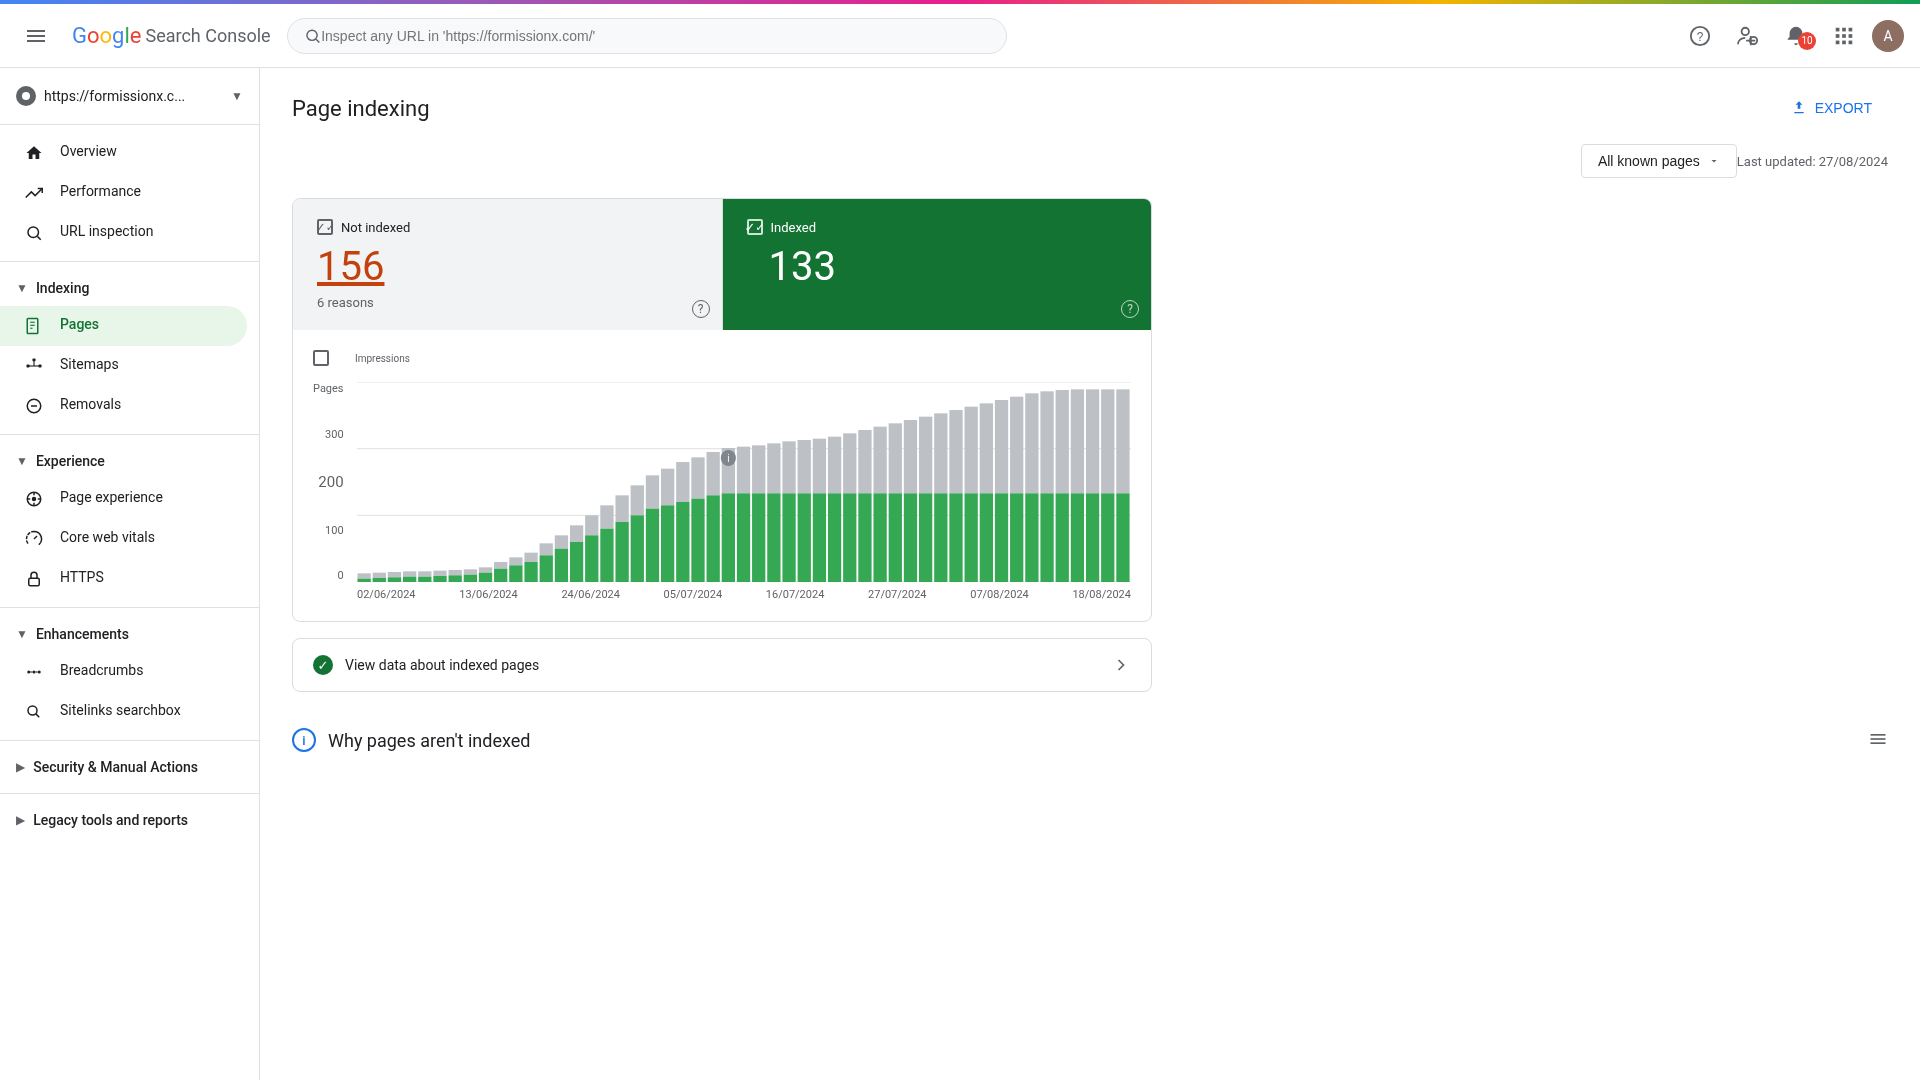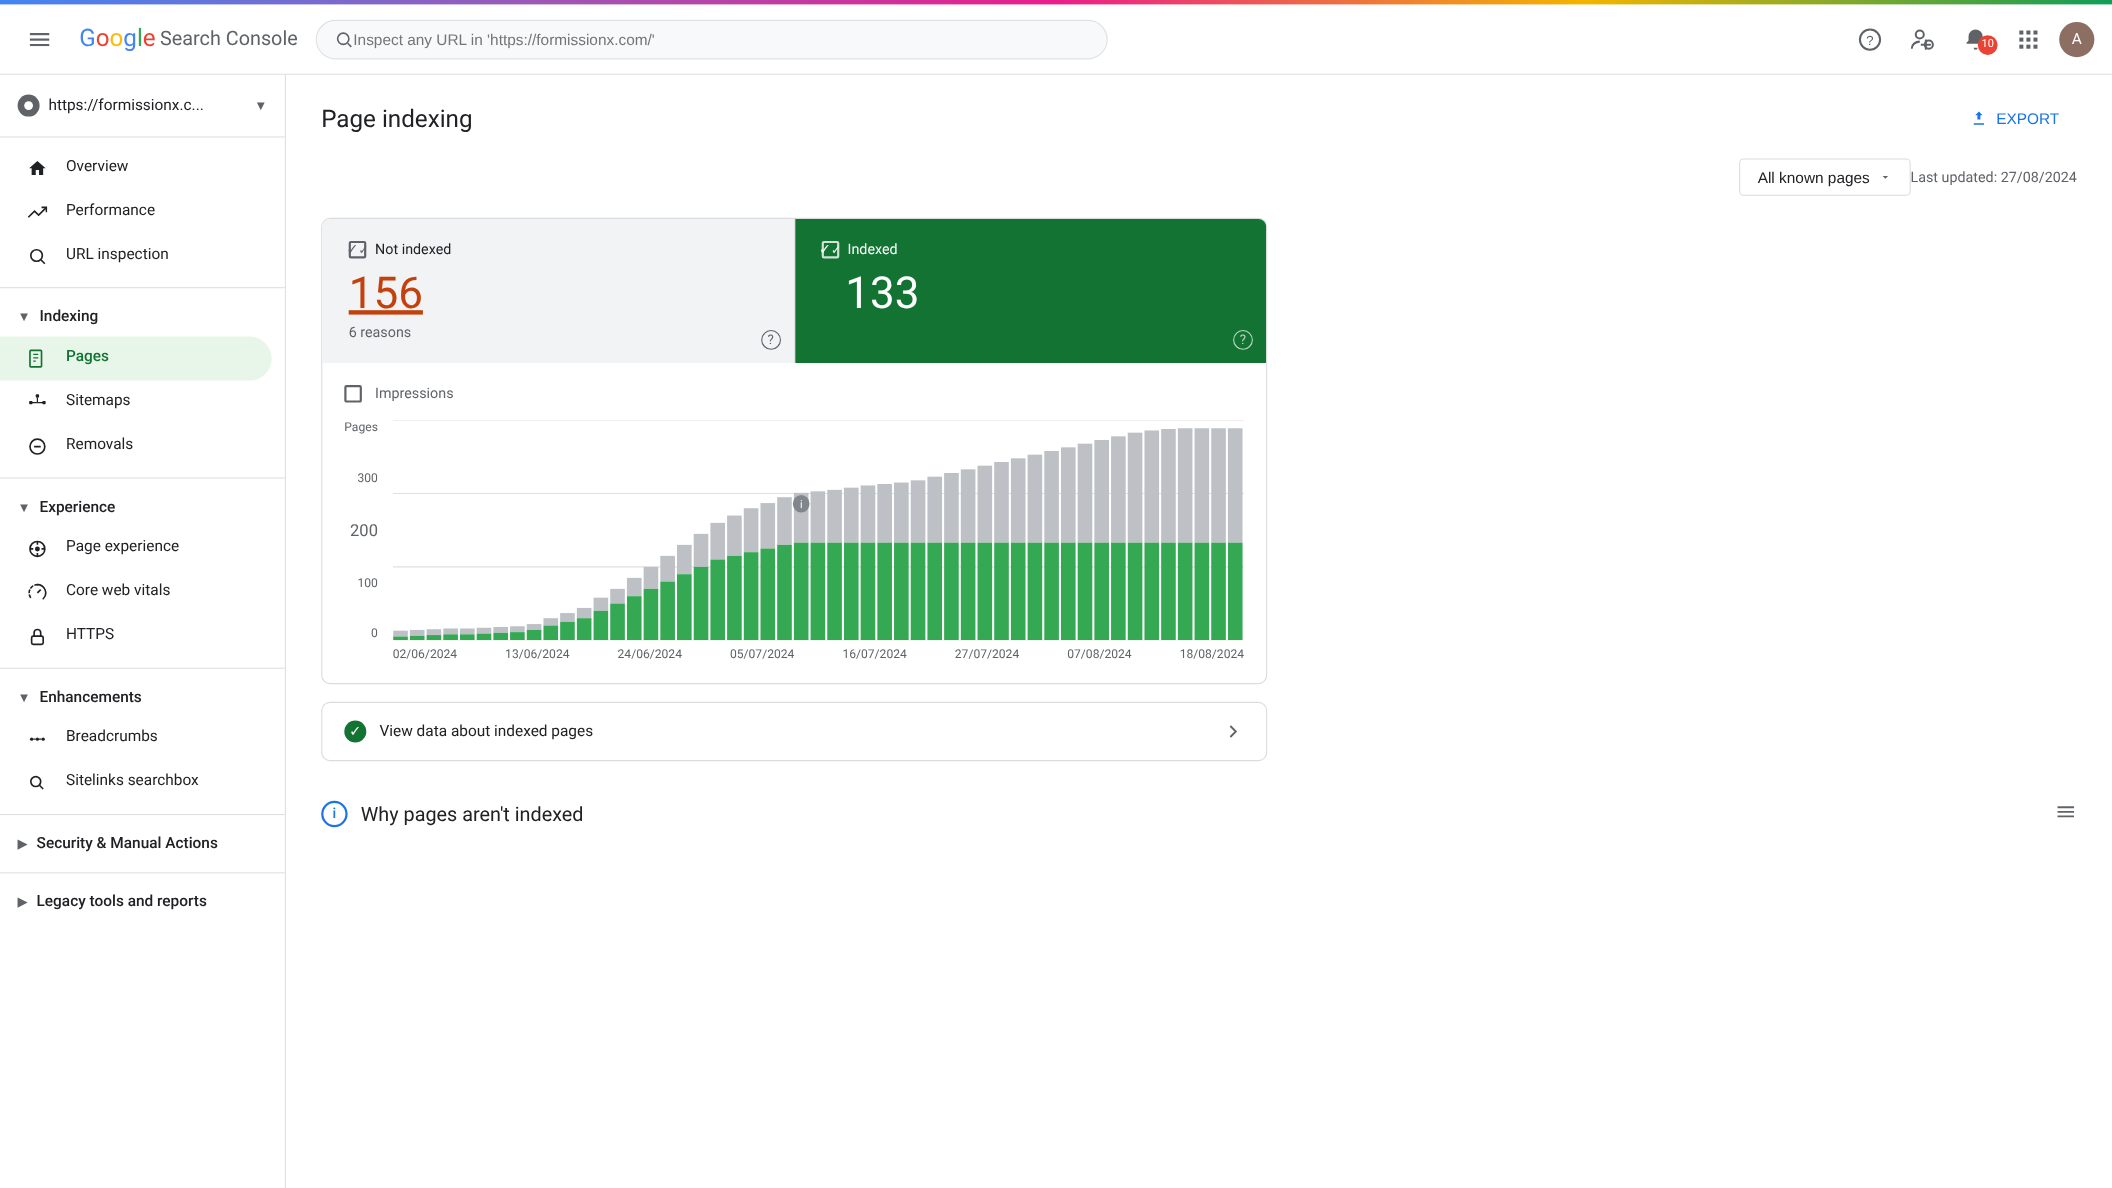--- a/index.html
+++ b/index.html
@@ -410,21 +410,21 @@
             <div class="stat-checkbox checked" style="border-color: rgba(255,255,255,0.8); color: #fff;">✓</div>
             <span>Indexed</span>
           </div>
           <div class="stat-num">133</div>
           <div class="stat-help-icon">?</div>
         </div>
       </div>
 
       <div style="padding: 20px;">
         <div class="chart-top">
-          <label style="display:flex;align-items:center;gap:12px;font-size:13px;color:#5f6368;cursor:pointer;">
+          <label style="display:flex;align-items:center;gap:26px;font-size:10px;color:#5f6368;cursor:pointer;">
             <div class="checkbox-empty"></div>
             <span>Impressions</span>
           </label>
         </div>
 
         <div style="position: relative; padding-left: 44px;">
           <div style="position: absolute; left: 0; top: 0; height: 200px; display: flex; flex-direction: column; justify-content: space-between; align-items: flex-end; padding-right: 8px;">
             <span style="font-size:11px;color:#5f6368;">Pages</span>
             <span style="font-size:11px;color:#5f6368;">300</span>
             <span style="font-size:15px;color:#5f6368;">200</span>

